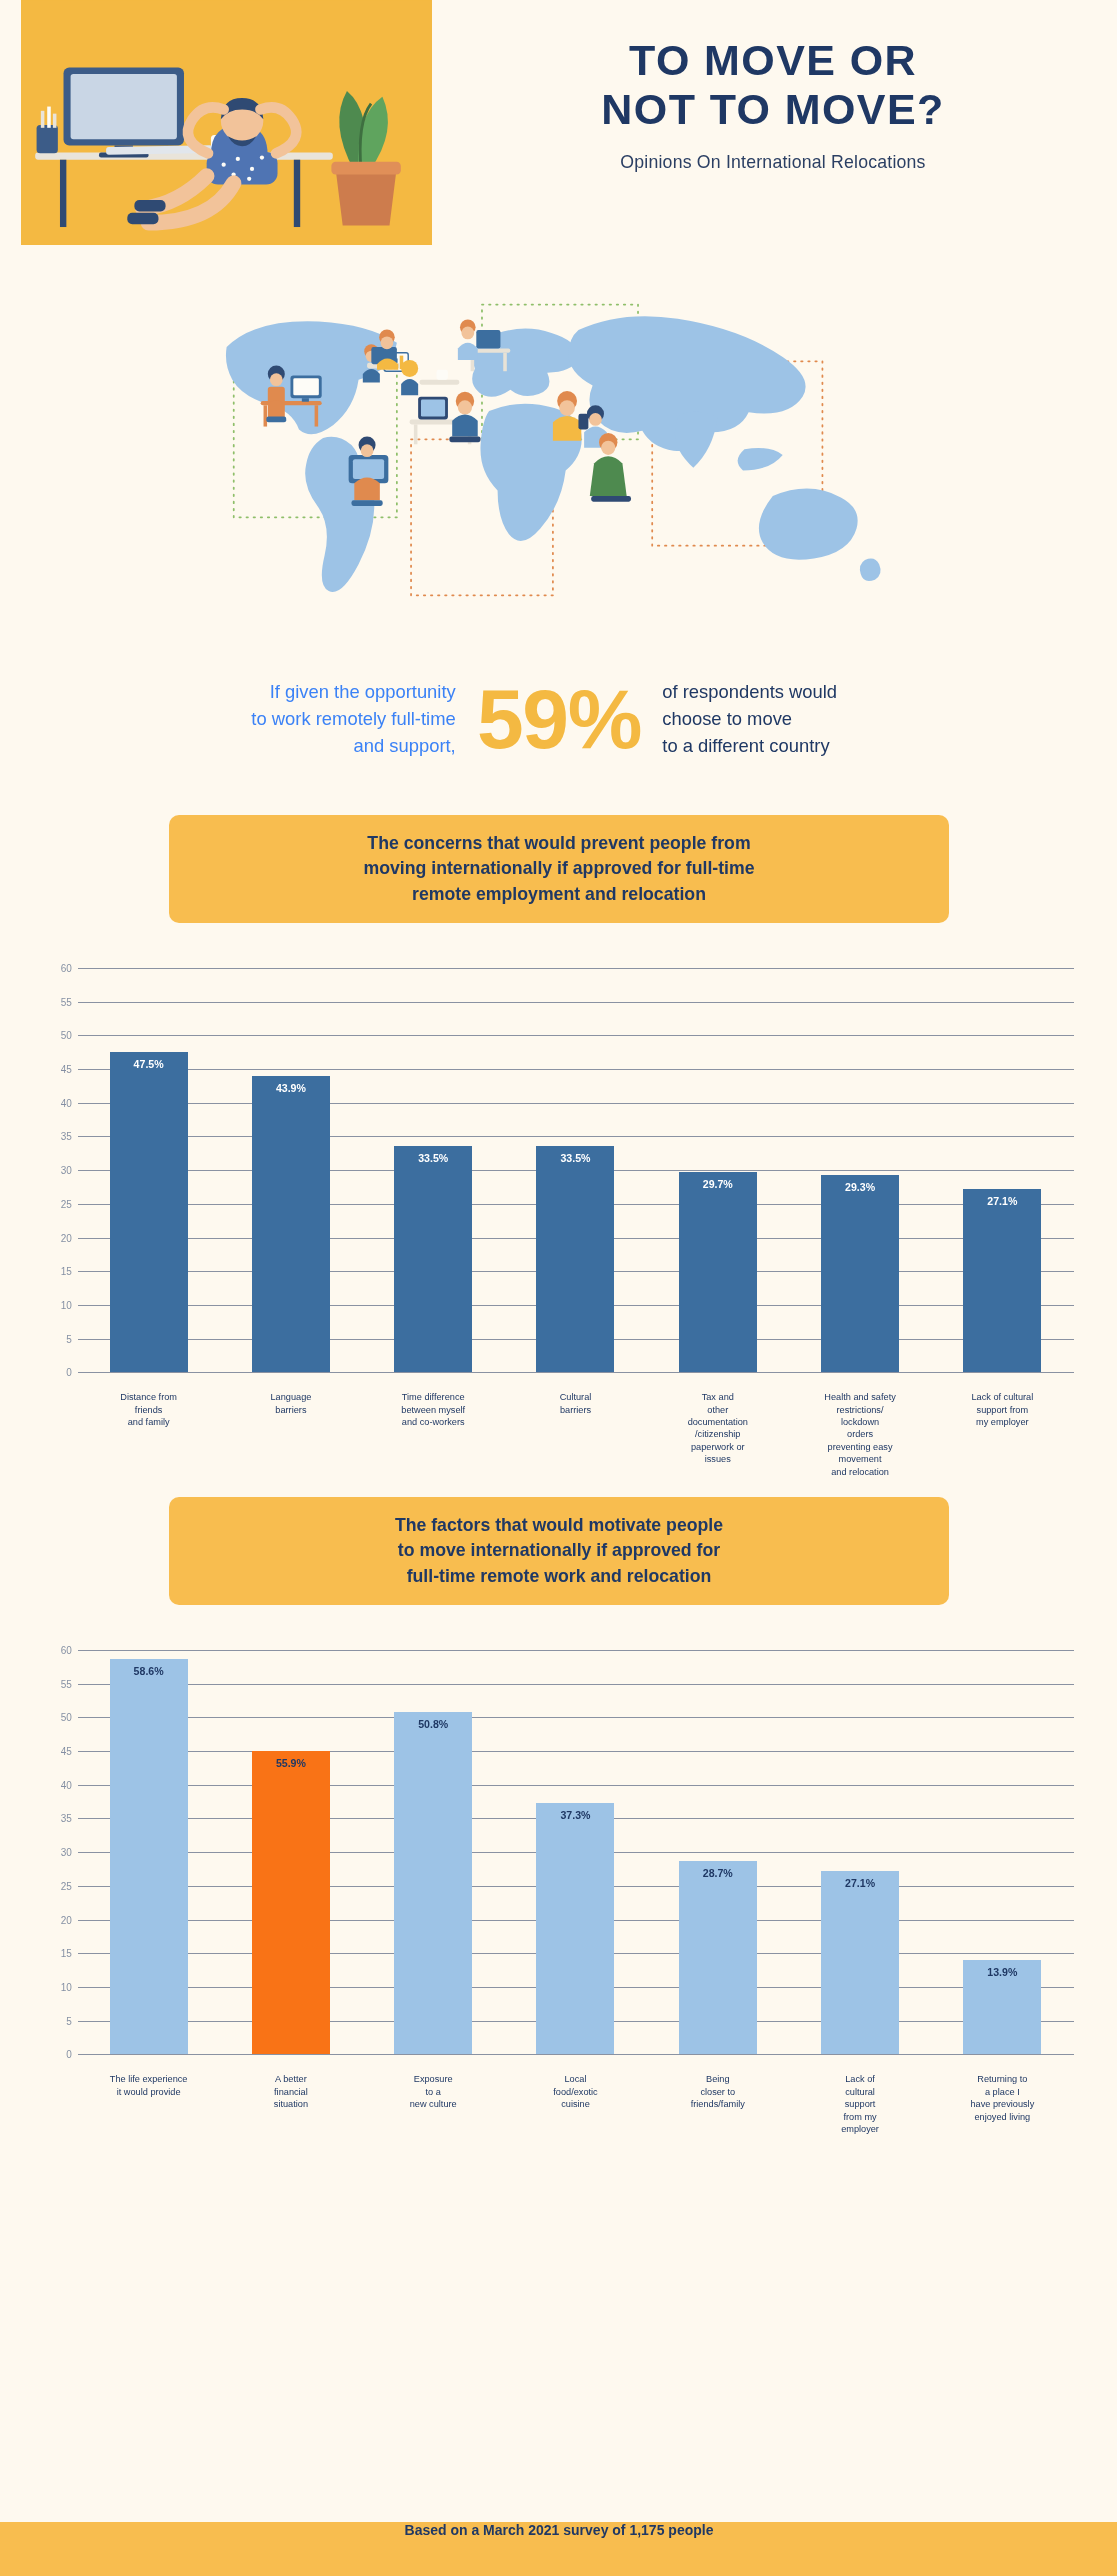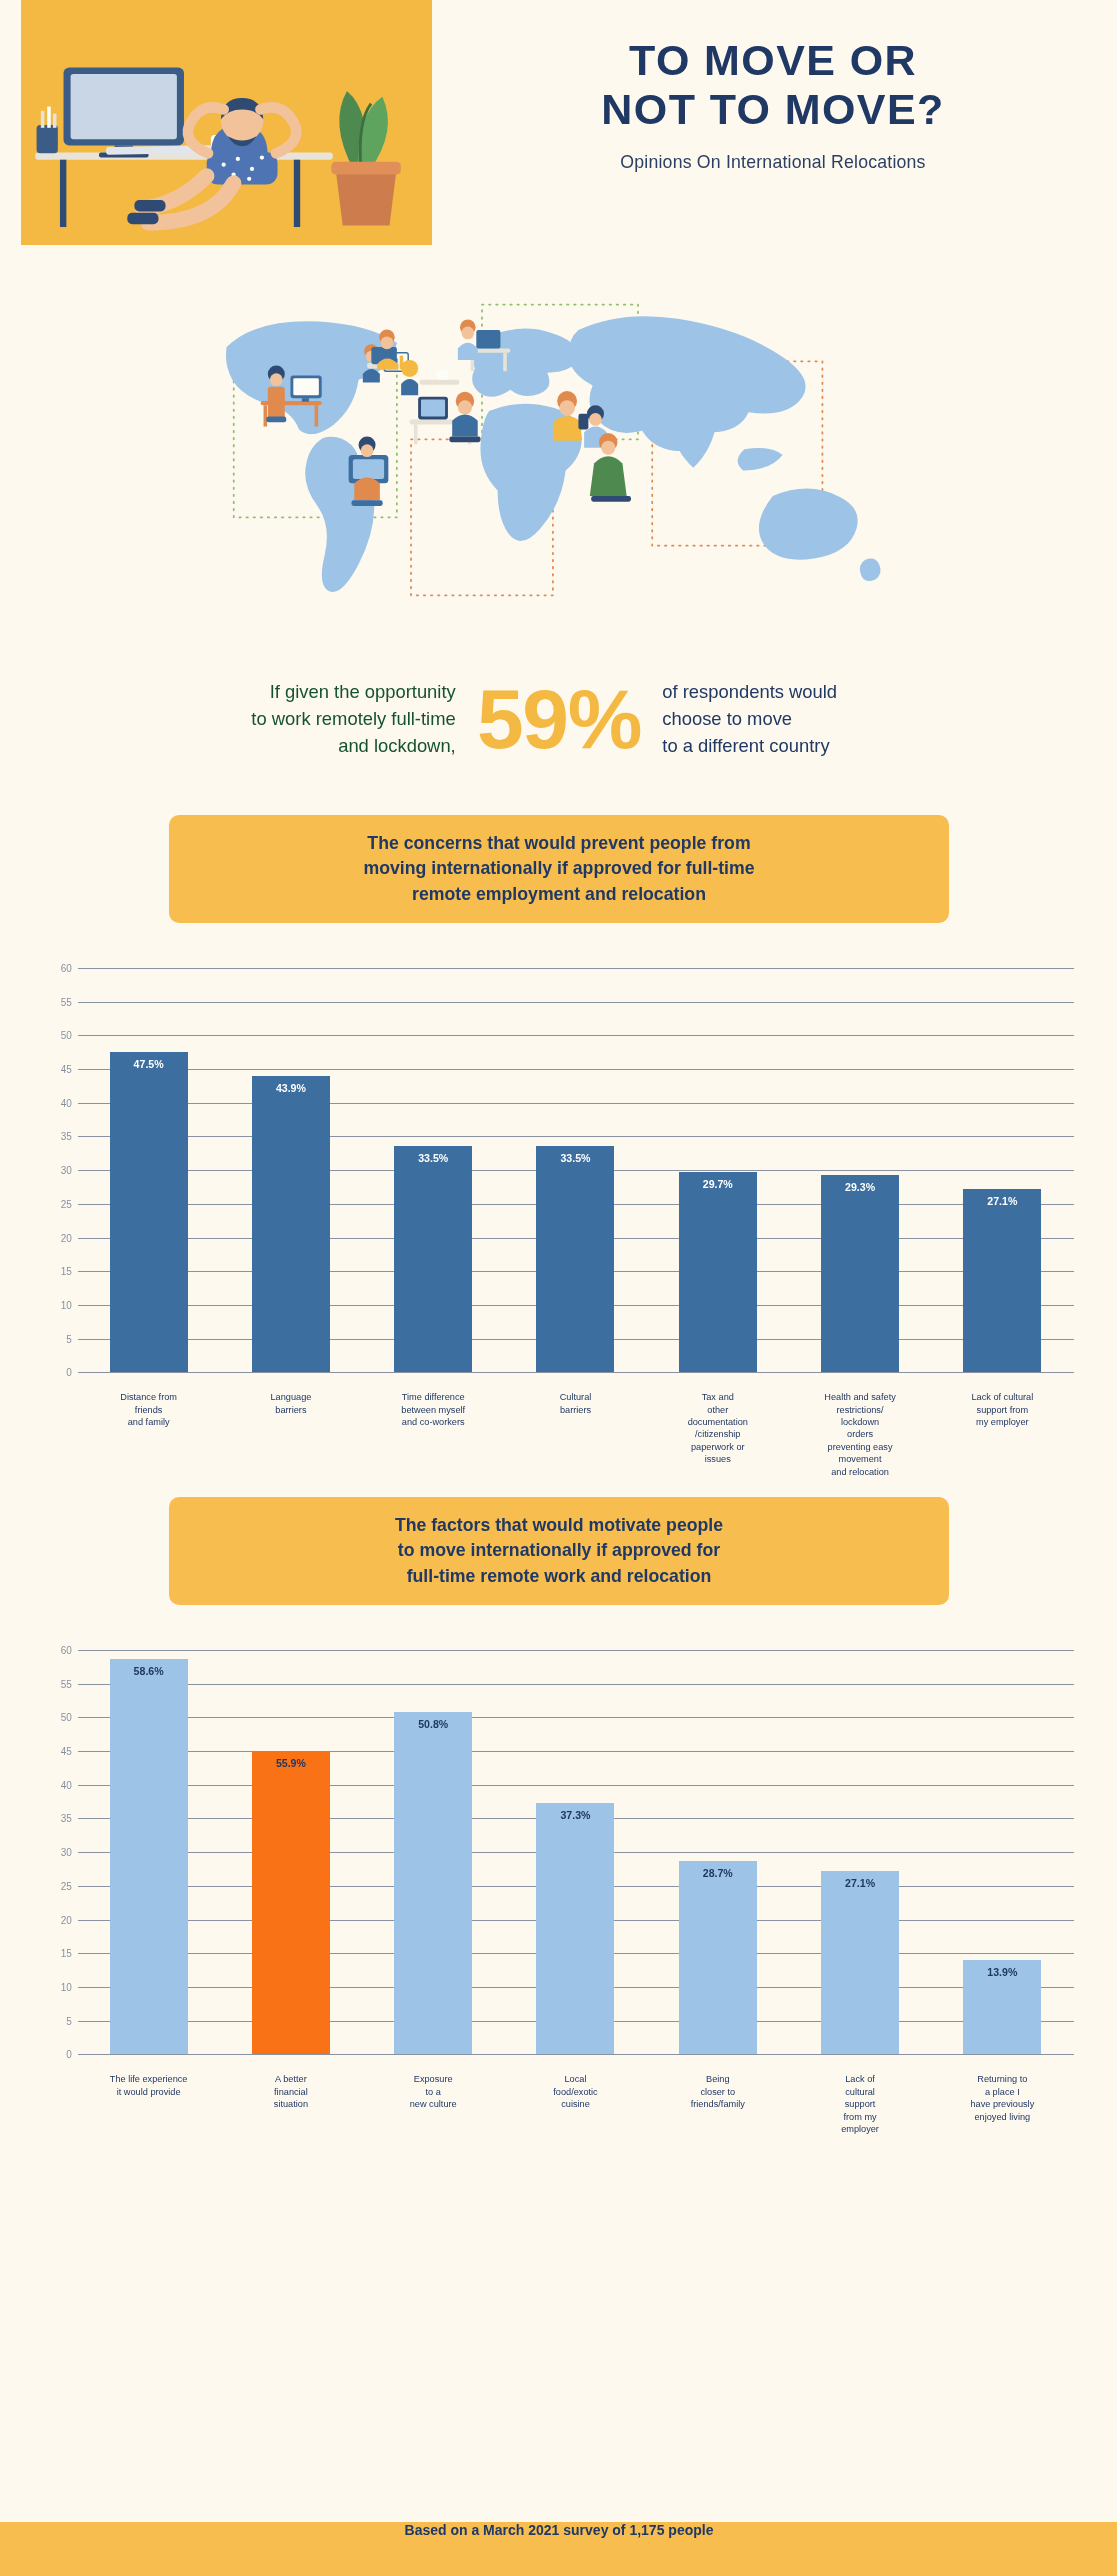--- a/index.html
+++ b/index.html
@@ -51,21 +51,21 @@
     height: 135px;
     display: flex;
     align-items: center;
     justify-content: center;
     gap: 11.3px;
   }
   .stat-left {
     text-align: right;
     font-size: 18.4px;
     line-height: 1.45;
-    color: #14532d;
+    color: #3b82f6;
     width: 312px;
   }
   .stat-big {
     font-size: 84px;
     font-weight: bold;
     color: #F4B942;
     line-height: .95;
     letter-spacing: -1.4px;
     padding: 0 10px;
   }
@@ -376,21 +376,21 @@
           <rect x="574" y="330" width="56" height="8" rx="3" fill="#2F4A73"></rect>
         </g>
       </svg>
     </div>
   </div>
 
   <div class="stat-row">
     <div class="stat-left">
       <div>If given the opportunity</div>
       <div>to work remotely full-time</div>
-      <div>and lockdown,</div>
+      <div>and support,</div>
     </div>
     <div class="stat-big">59%</div>
     <div class="stat-right">
       <div>of respondents would</div>
       <div>choose to move</div>
       <div>to a different country</div>
     </div>
   </div>
 
   <div style="height:28px"></div>

